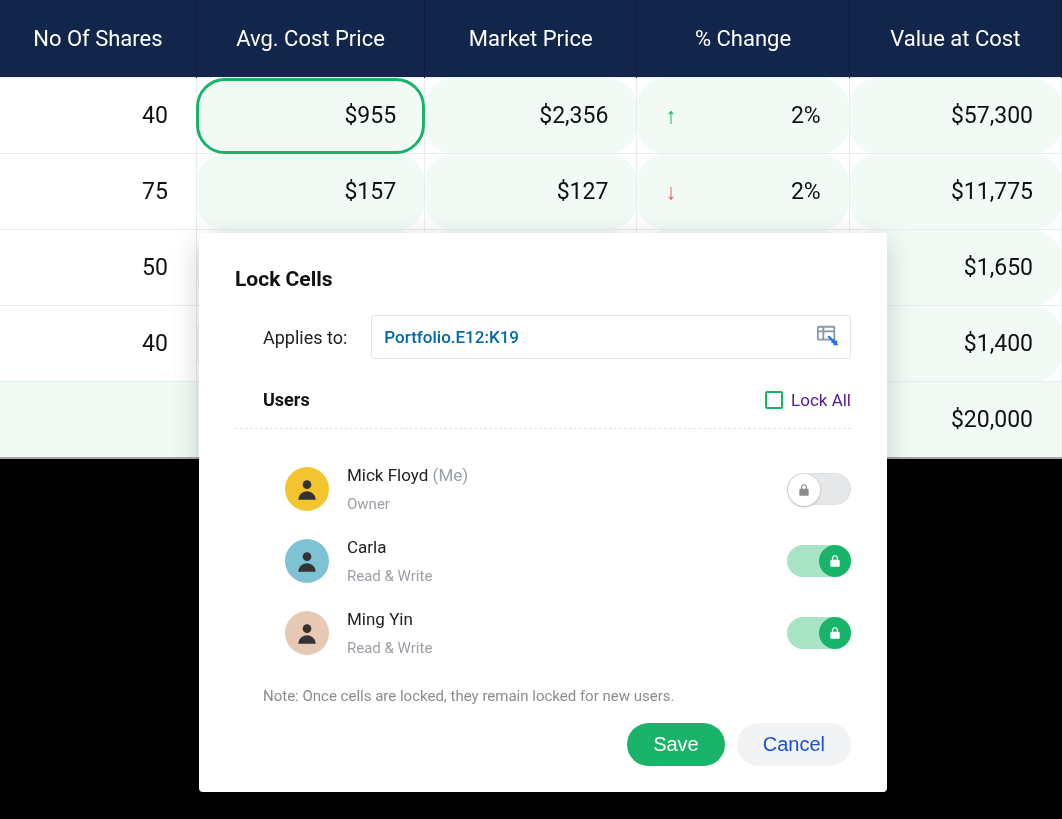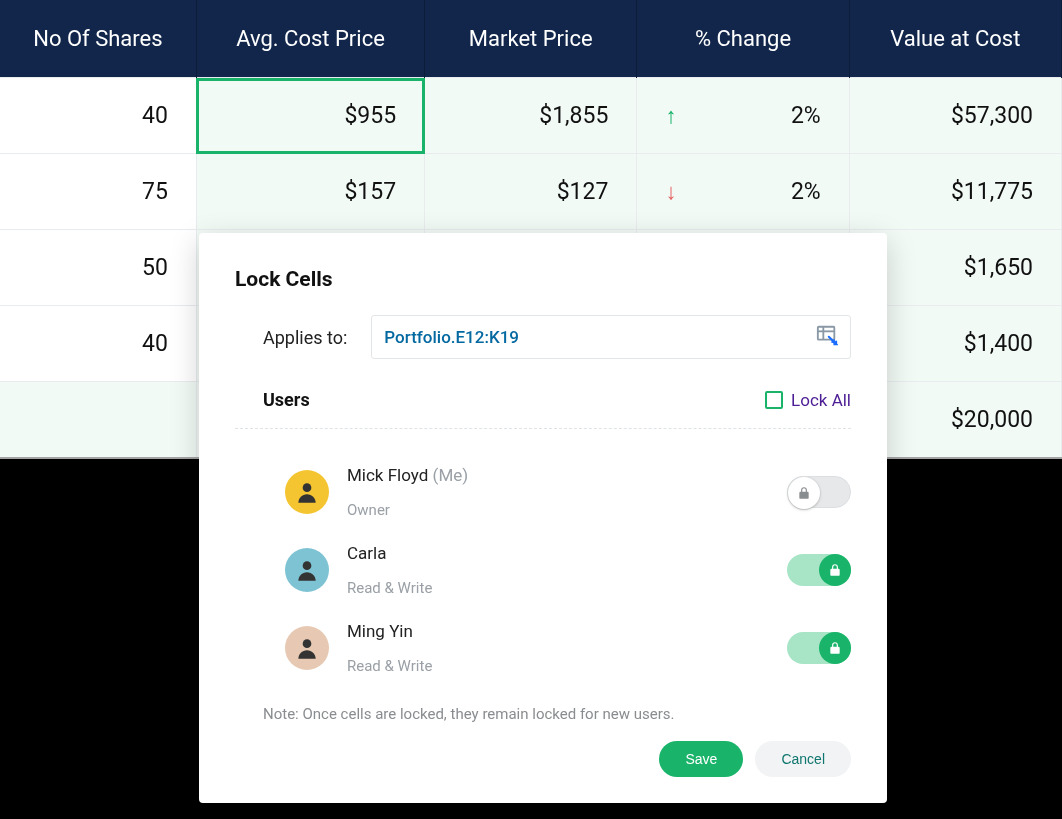--- a/index.html
+++ b/index.html
@@ -40,21 +40,21 @@
   }
   tbody td {
     font-size: 23px;
     padding: 24px 28px;
     text-align: right;
     border-top: 1px solid #e9ecef;
     border-right: 1px solid #e9ecef;
     background: #fff;
     color: #111;
   }
-  tbody td.shade-col { background: #f2faf6; }
+  tbody td.shade-col { background: #f2faf6; border-radius: 29px; }
   tbody tr.shade-row td { background: #f2faf6; border-bottom: 2px solid #a3a3a3; }
 
   td.highlight-cell {
     outline: 3px solid #19b46a;
     outline-offset: -3px;
     background: #eaf8f0;
     position: relative;
     z-index: 2;
   }
   .change-cell {
@@ -134,21 +134,21 @@
     font-size: 17px; font-weight: 600; color: #fff;
   }
   .avatar.c0 { background: #f5c531; }
   .avatar.c1 { background: #7ec3d4; }
   .avatar.c2 { background: #e7c9b3; }
   .avatar svg { width: 26px; height: 26px; fill: #333; }
 
   .user-info { flex: 1; }
   .user-name { font-size: 17px; color: #222; }
   .me-tag { color: #9aa0a6; }
-  .user-role { font-size: 15px; color: #9aa0a6; margin-top: 16px; }
+  .user-role { font-size: 15px; color: #9aa0a6; margin-top: 10px; }
 
   .toggle { width: 64px; height: 32px; border-radius: 16px; position: relative; }
   .toggle.off { background: #e6e8ea; border: 1px solid #dcdfe2; }
   .toggle.on { background: #a7e5c6; }
   .toggle .knob {
     position: absolute; top: 0; width: 32px; height: 32px; border-radius: 50%;
     display: flex; align-items: center; justify-content: center;
   }
   .toggle.off .knob { left: 0; background: #fff; box-shadow: 0 1px 3px rgba(0,0,0,0.2), 0 0 0 1px #e0e2e4; }
   .toggle.on .knob { right: 0; background: #19b46a; }
@@ -156,24 +156,24 @@
   .toggle.off .knob svg { fill: #8a8d90; }
   .toggle.on .knob svg { fill: #fff; }
 
   .note {
     font-size: 15px; color: #8a8d90; margin-top: 18px; padding-left: 28px;
   }
   .buttons {
     display: flex; justify-content: flex-end; gap: 12px; margin-top: 18px;
   }
   .btn {
-    padding: 10px 26px; border-radius: 22px; font-size: 14px; cursor: pointer; border: none;
+    padding: 10px 26px; border-radius: 22px; font-size: 20px; cursor: pointer; border: none;
   }
   .btn.save { background: #19b46a; color: #fff; }
-  .btn.cancel { background: #f1f3f4; color: #0f766e; }
+  .btn.cancel { background: #f1f3f4; color: #1d4ed8; }
 </style>
 </head>
 <body>
 
 <div class="table-container">
   <table>
     <colgroup>
         <col>
         <col>
         <col>
@@ -186,21 +186,21 @@
         <th>Avg. Cost Price</th>
         <th>Market Price</th>
         <th>% Change</th>
         <th>Value at Cost</th>
       </tr>
     </thead>
     <tbody id="tbody">
         <tr>
           <td>40</td>
           <td class="shade-col highlight-cell">$955</td>
-          <td class="shade-col">$1,855</td>
+          <td class="shade-col">$2,356</td>
           <td class="shade-col">
             <div class="change-cell">
               <span class="arrow-up">↑</span>
               <span>2%</span>
             </div>
           </td>
           <td class="shade-col">$57,300</td>
         </tr>
         <tr>
           <td>75</td>

